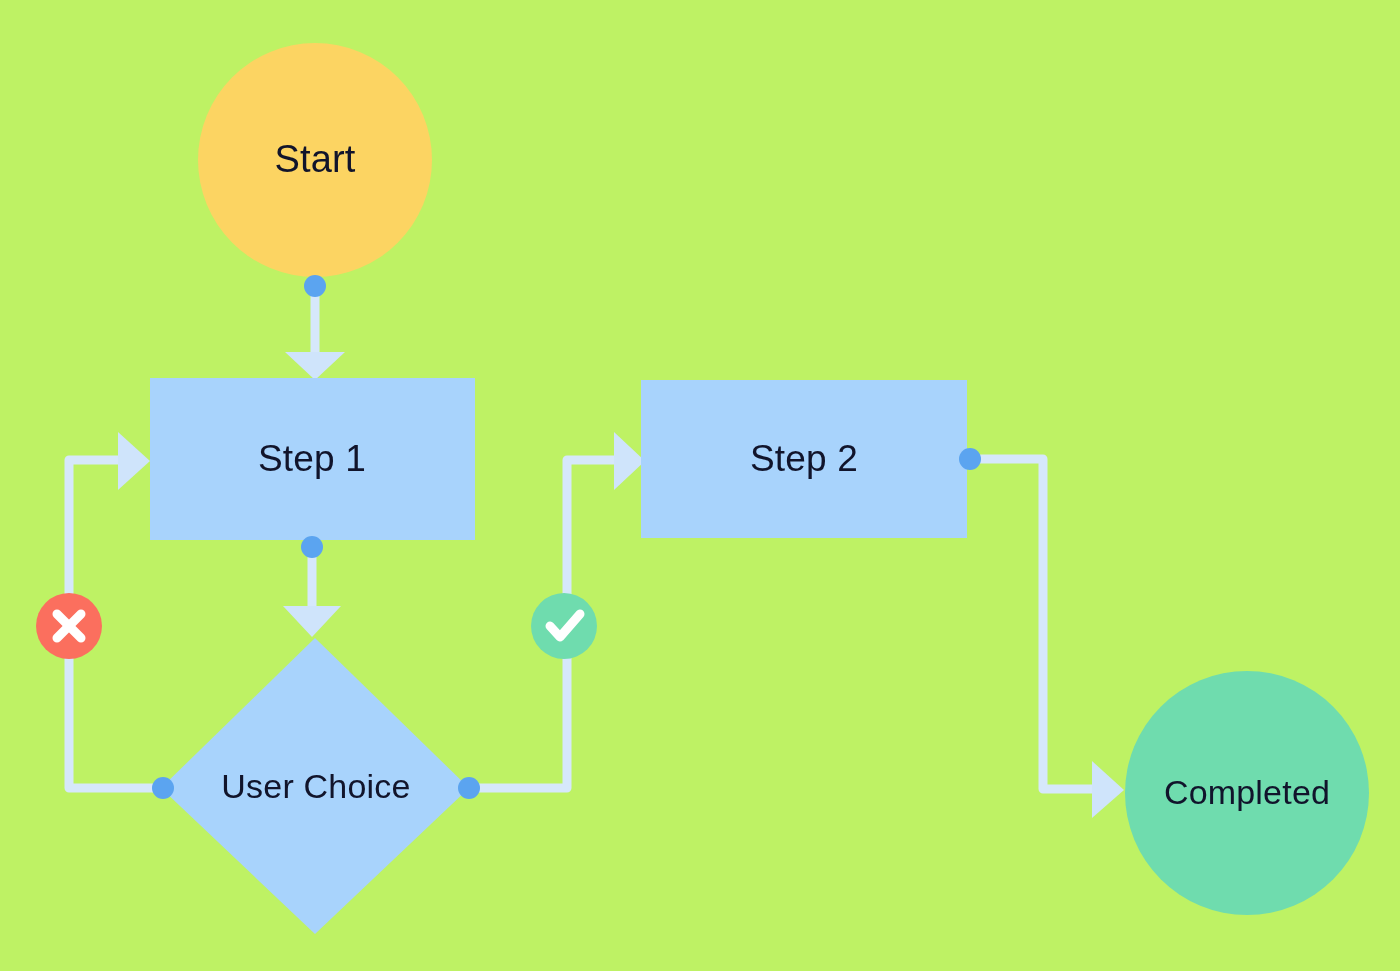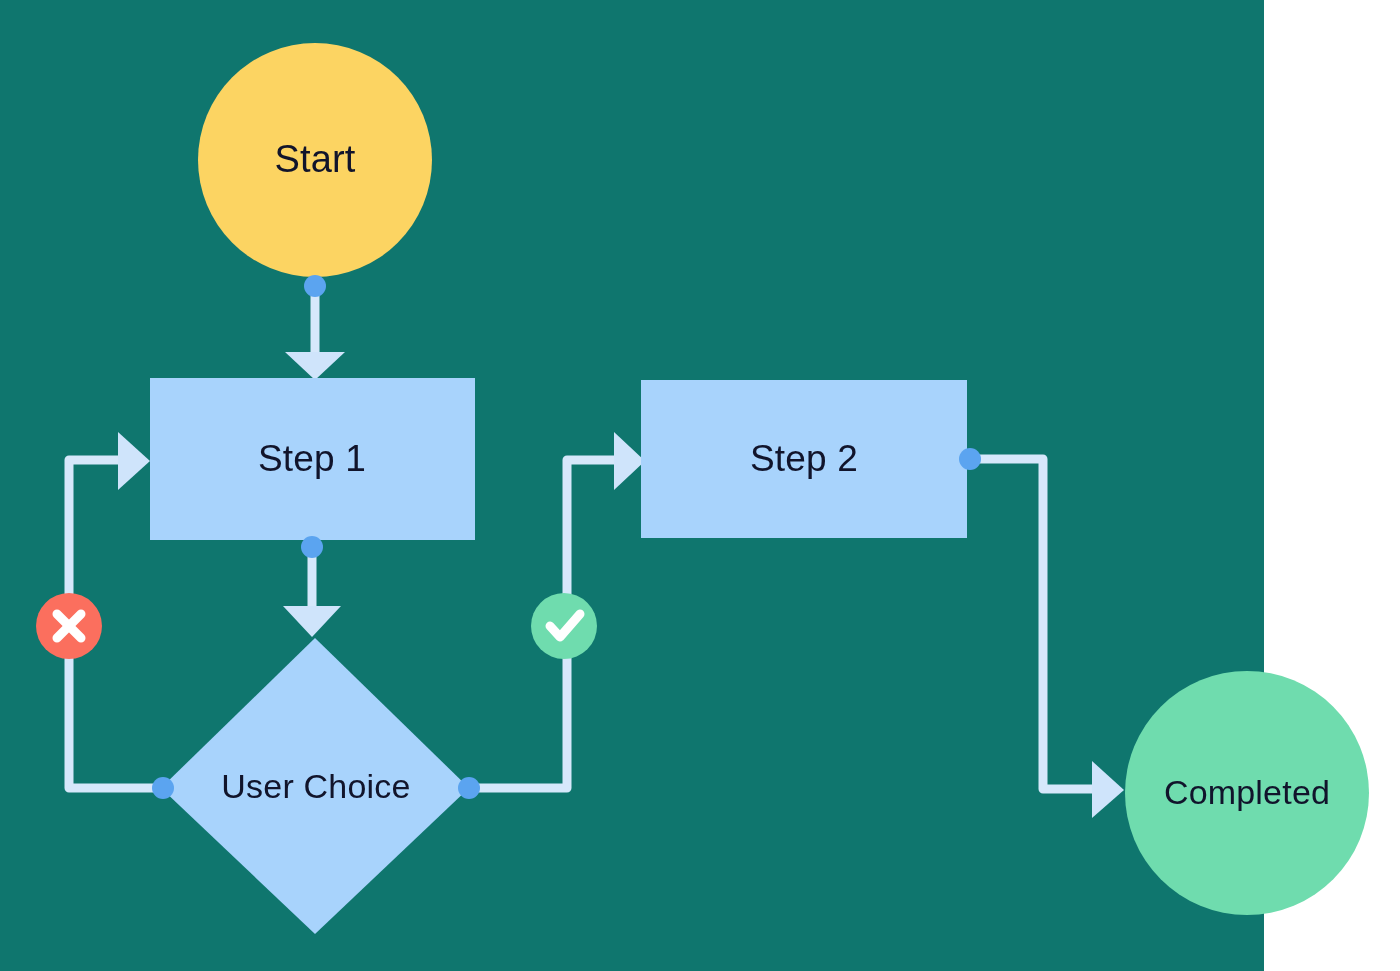--- a/index.html
+++ b/index.html
@@ -8,23 +8,23 @@
     background: #ffffff;
   }
   body {
     width: 1400px;
     height: 971px;
     font-family: "Liberation Sans", sans-serif;
     overflow: hidden;
   }
   #flowchart-canvas {
     position: relative;
-    width: 1264px;
+    width: 1400px;
     height: 971px;
-    background: #0f766e;
+    background: #bef264;
   }
   #flow-svg {
     position: absolute;
     top: 0;
     left: 0;
     width: 1400px;
     height: 971px;
   }
   .node-label {
     fill: #11142b;

